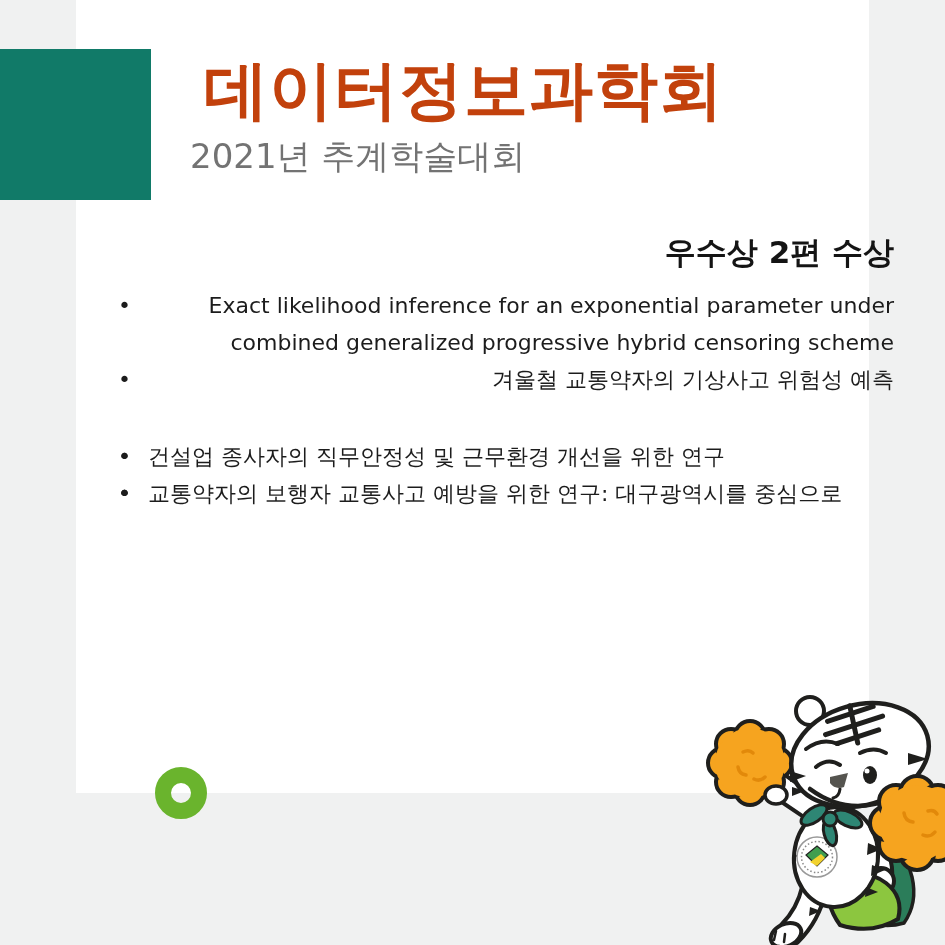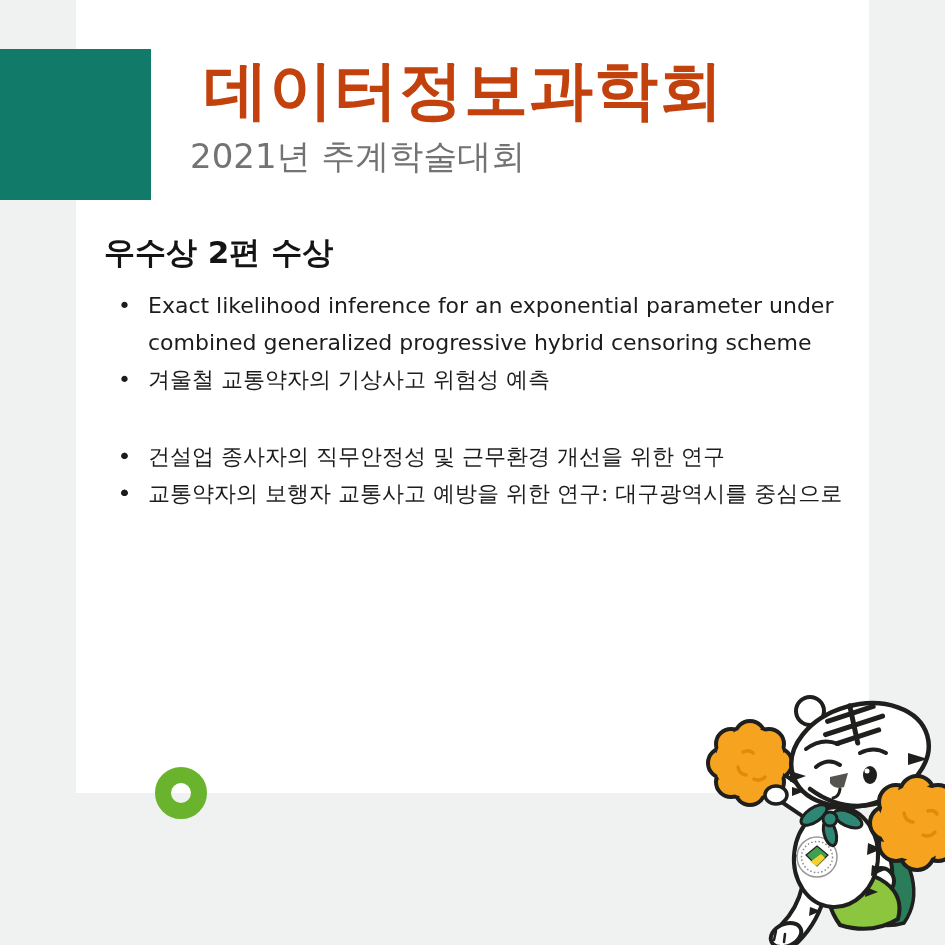--- a/index.html
+++ b/index.html
@@ -24,21 +24,21 @@
   }
   .header { position:absolute; left:190px; top:46px; }
   .title {
     font-size:64px; font-weight:800; line-height:88px; letter-spacing:1px;
     color:#c2410c;
     margin-left:14px;
   }
   .subtitle { font-size:34px; font-weight:400; color:#737373; }
 
   .section { position:absolute; left:104px; width:790px; }
-  .section.sec1 { top:231px; }
+  .section.sec1 { top:231px;text-align:right; }
   .section.sec2 { top:424px; }
   .sec-heading { font-size:31px; font-weight:800; line-height:42px; color:#141414; }
   .awards { list-style:none; margin:14px 0 0 0; padding:0; }
   .awards li {
     position:relative; padding-left:44px; font-size:22px; line-height:37px;
     font-weight:500; max-width:748px;
   }
   .awards .dot { position:absolute; left:14px; top:0; font-size:22px; }
 
   .mascot { position:absolute; left:680px; top:695px; }

